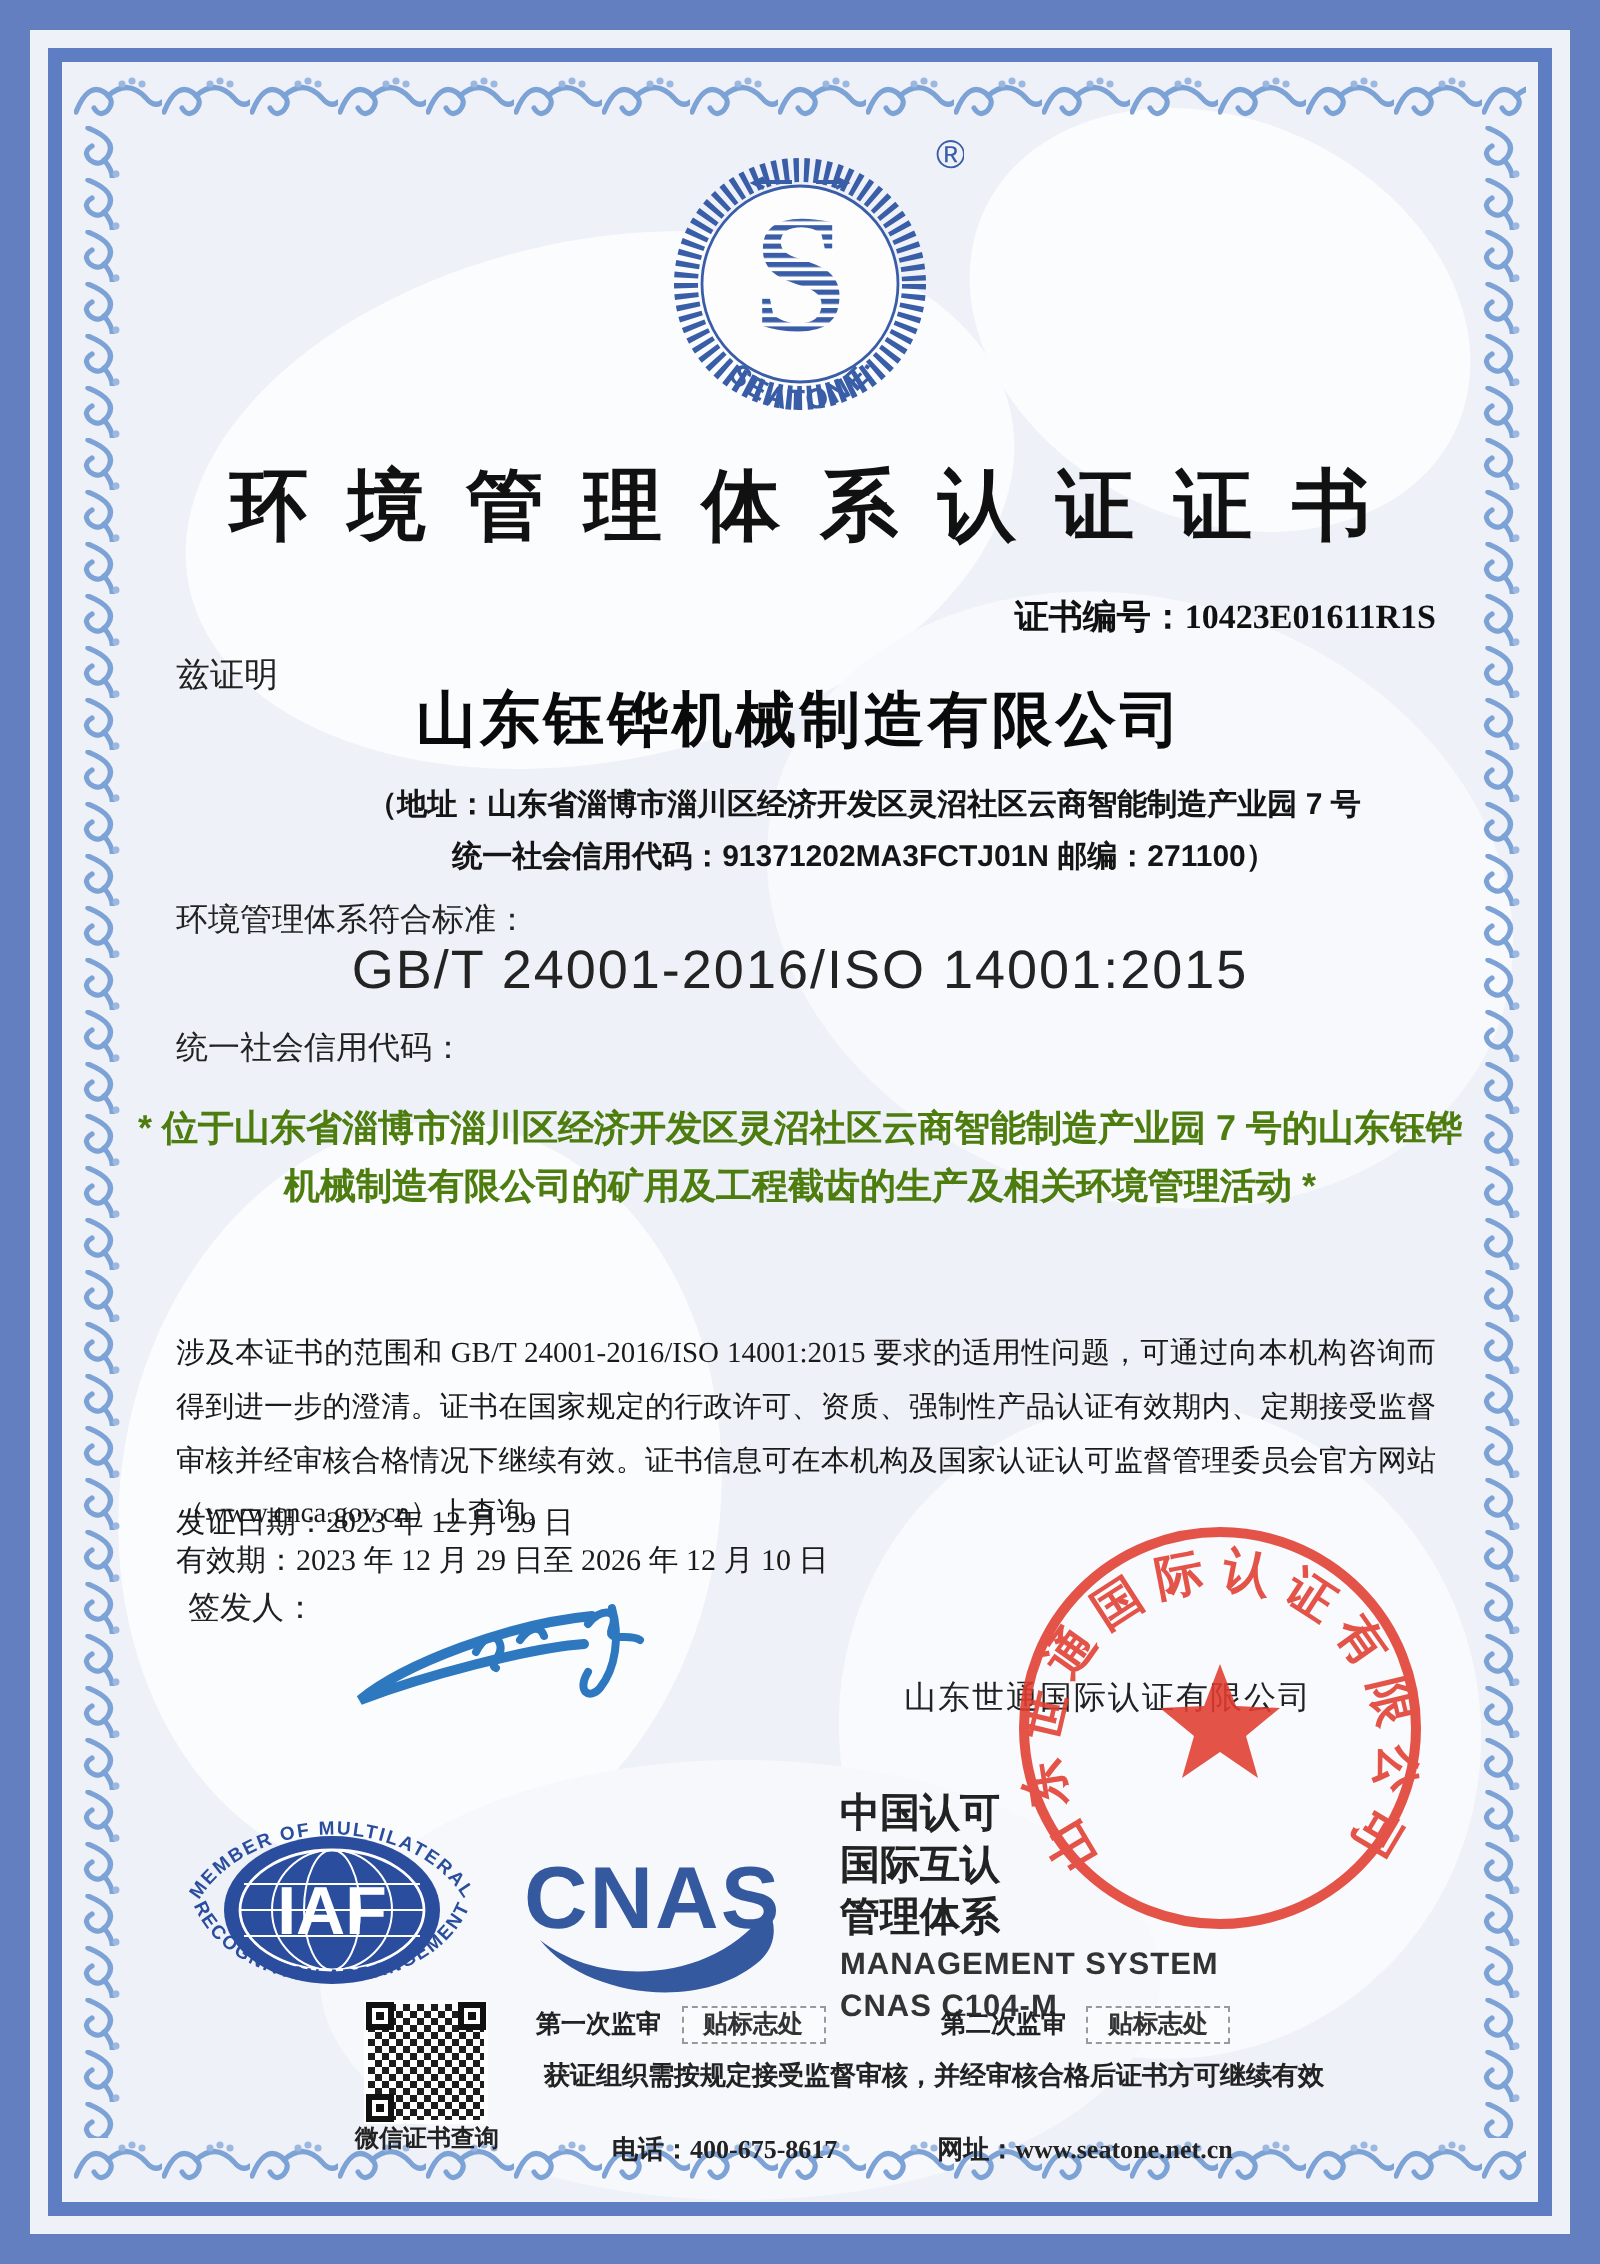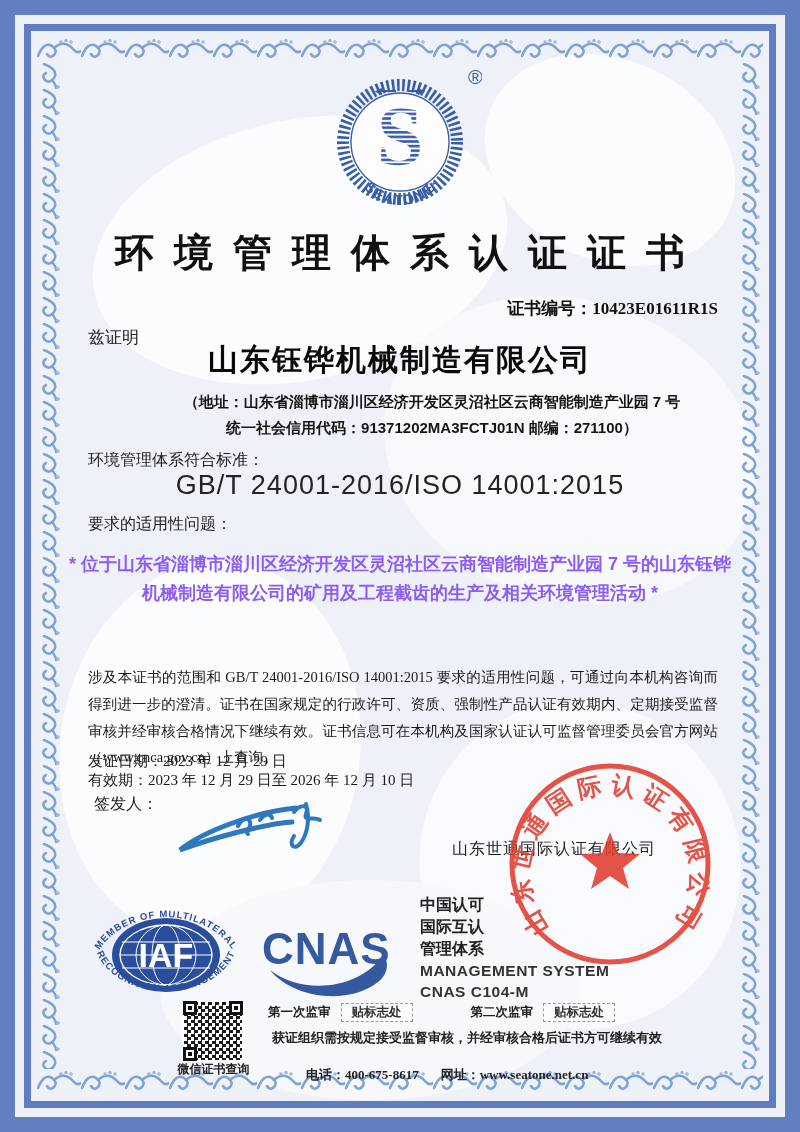--- a/index.html
+++ b/index.html
@@ -28,51 +28,51 @@
   .certno{top:297px;right:82px;font-size:17px;font-weight:bold;color:#111;font-family:"Liberation Serif",serif;}
   .certify{top:326px;left:88px;font-size:17px;color:#222;}
   .company{top:340px;font-size:30px;font-weight:bold;color:#0a0a0a;font-family:"Liberation Sans","DejaVu Sans",sans-serif;letter-spacing:2px;}
   .addr{font-size:15px;font-weight:bold;color:#151515;font-family:"Liberation Sans","DejaVu Sans",sans-serif;margin-left:32px;}
   .addr1{top:393px;}
   .addr2{top:419px;}
   .label{font-size:16px;color:#222;}
   .stdlabel{top:450px;left:88px;}
   .standard{top:470px;font-size:27px;color:#232323;font-family:"Liberation Sans","DejaVu Sans",sans-serif;letter-spacing:1px;}
   .scopelabel{top:514px;left:88px;}
-  .scope{font-size:18px;font-weight:bold;color:#8b5cf6;font-family:"Liberation Sans","DejaVu Sans",sans-serif;}
+  .scope{font-size:18px;font-weight:bold;color:#4d7c0f;font-family:"Liberation Sans","DejaVu Sans",sans-serif;}
   .scope1{top:552px;}
   .scope2{top:581px;}
   .notice{top:664px;left:88px;width:630px;font-size:14.5px;line-height:1.85;color:#1a1a1a;text-align:justify;}
   .dates{top:752px;left:88px;width:630px;font-size:15px;color:#1a1a1a;display:flex;flex-direction:column;}
   .dates .issue{width:300px;}
   .signer{top:794px;left:94px;font-size:16px;color:#222;}
   .signature{top:796px;left:168px;}
   .issuer{top:839px;left:452px;font-size:16px;color:#222;letter-spacing:1px;}
   .stamp{top:758px;left:504px;opacity:.88;}
   .iaf{top:894px;left:84px;}
   .cnas{top:912px;left:256px;}
   .accr{top:897px;left:420px;line-height:1.0;}
-  .accr .zh{font-size:16px;font-weight:bold;color:#222;margin-bottom:6px;}
+  .accr .zh{font-size:20px;font-weight:bold;color:#222;margin-bottom:6px;}
   .accr .en{font-size:15.5px;font-weight:bold;color:#333;font-family:"Liberation Sans","DejaVu Sans",sans-serif;margin-bottom:5px;letter-spacing:.5px;}
   
   .qr{top:1002px;left:184px;width:58px;height:58px;background:
       repeating-conic-gradient(#1c1c1c 0% 25%, #ffffff 0% 50%);
       background-size:7px 7px;outline:2px solid #fff;}
   .qr .finder{position:absolute;width:14px;height:14px;border:3px solid #111;background:#fff;box-sizing:border-box;}
   .qr .finder::after{content:"";position:absolute;inset:2px;background:#111;}
   .qr .f1{left:-1px;top:-1px;} .qr .f2{right:-1px;top:-1px;} .qr .f3{left:-1px;bottom:-1px;}
   .qrlabel{top:1061px;left:166px;width:95px;text-align:center;font-size:12px;font-weight:bold;color:#222;}
   
   .f-row1{top:1003px;left:268px;display:flex;align-items:center;font-size:12.5px;font-weight:bold;color:#222;justify-content:space-between;}
   .sticker{border:1px dashed #999;padding:0 10px;margin-left:10px;font-weight:bold;color:#333;background:rgba(255,255,255,.4);}
   .gap{width:58px;}
   .f-row2{top:1029px;left:272px;font-size:13px;font-weight:bold;color:#222;}
   .f-row3{top:1048px;left:300px;font-size:13px;font-weight:bold;color:#222;}
   .f-row4{top:1066px;left:306px;font-size:13px;font-weight:bold;color:#222;display:flex;}
-  .f-row4 .web{margin-left:22px;}
+  .f-row4 .web{margin-left:50px;}
 </style>
 </head>
 <body>
 
 <div class="cert">
 
   <div class="blob b1"></div>
   <div class="blob b2"></div>
   <div class="blob b3"></div>
   <div class="blob b4"></div>
@@ -155,21 +155,21 @@
   </div>
 
   <div class="abs certify">兹证明</div>
   <div class="abs center company">山东钰铧机械制造有限公司</div>
   <div class="abs center addr addr1">（地址：山东省淄博市淄川区经济开发区灵沼社区云商智能制造产业园 7 号</div>
   <div class="abs center addr addr2">统一社会信用代码：91371202MA3FCTJ01N 邮编：271100）</div>
 
   <div class="abs label stdlabel">环境管理体系符合标准：</div>
   <div class="abs center standard">GB/T 24001-2016/ISO 14001:2015</div>
 
-  <div class="abs label scopelabel">要求的适用性问题：</div>
+  <div class="abs label scopelabel">统一社会信用代码：</div>
   <div class="abs center scope scope1">* 位于山东省淄博市淄川区经济开发区灵沼社区云商智能制造产业园 7 号的山东钰铧</div>
   <div class="abs center scope scope2">机械制造有限公司的矿用及工程截齿的生产及相关环境管理活动 *</div>
 
   <div class="abs notice">涉及本证书的范围和 GB/T 24001-2016/ISO 14001:2015 要求的适用性问题，可通过向本机构咨询而得到进一步的澄清。证书在国家规定的行政许可、资质、强制性产品认证有效期内、定期接受监督审核并经审核合格情况下继续有效。证书信息可在本机构及国家认证认可监督管理委员会官方网站（www.cnca.gov.cn）上查询。</div>
 
   <div class="abs dates">
     <div class="issue">
       <span>发证日期：</span><span>2023 年 12 月 29 日</span>
     </div>
     <div>

